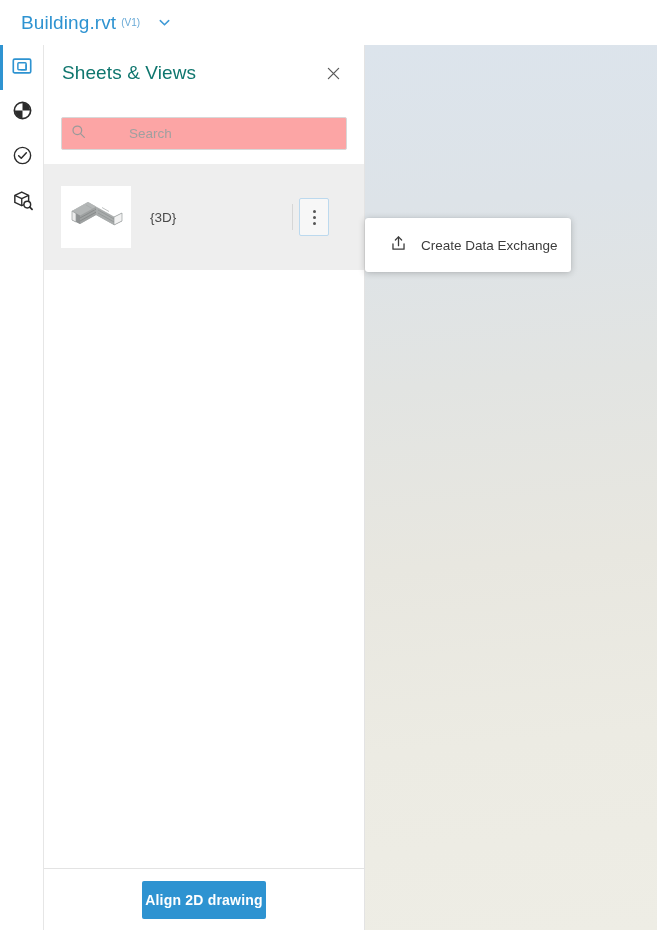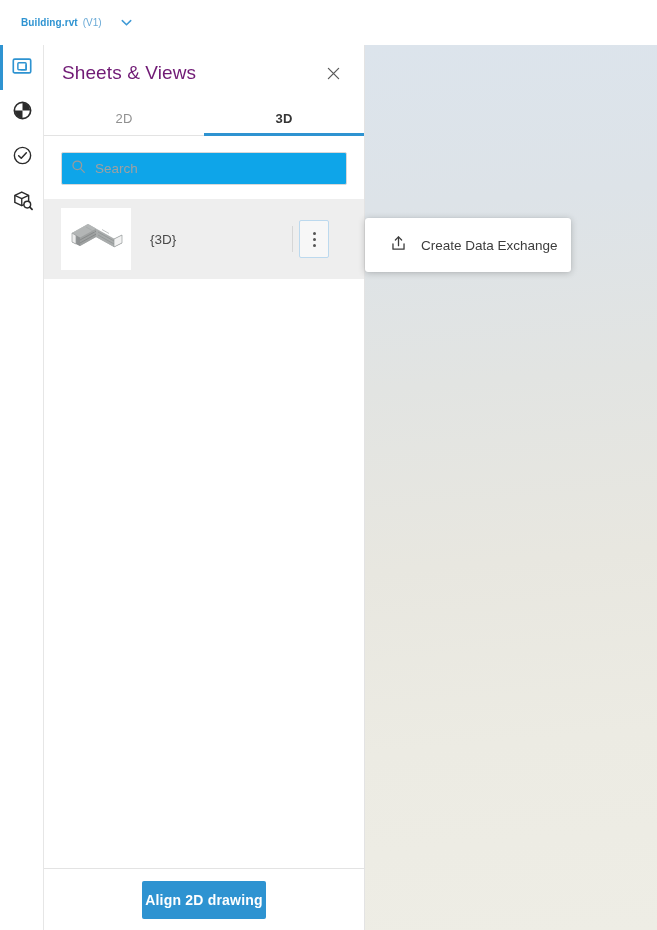--- a/index.html
+++ b/index.html
@@ -24,22 +24,22 @@
     position: absolute;
     left: 0; top: 0;
     width: 657px; height: 45px;
     background: #ffffff;
     display: flex;
     align-items: center;
     padding-left: 21px;
     z-index: 6;
   }
   .doc-title {
-    font-size: 10px;
-    font-weight: bold;
+    font-size: 19px;
+    font-weight: normal;
     color: #2e93d1;
     letter-spacing: .1px;
     white-space: nowrap;
   }
   .doc-version {
     font-size: 10px;
     font-weight: normal;
     color: #68a9d6;
     margin-left: 5px;
     white-space: nowrap;
@@ -91,21 +91,21 @@
   .panel-header {
     height: 56px;
     display: flex;
     align-items: center;
     justify-content: space-between;
     padding: 0 18px 0 18px;
     flex: 0 0 auto;
   }
   .panel-title {
     font-size: 19px;
-    color: #701a75;
+    color: #0f766e;
     font-weight: normal;
     letter-spacing: .1px;
   }
   .close-btn {
     width: 26px; height: 26px;
     display: flex;
     align-items: center;
     justify-content: center;
     cursor: pointer;
   }
@@ -143,41 +143,42 @@
     padding: 16px 17px 14px 17px;
     flex: 0 0 auto;
   }
   .search-box {
     height: 33px;
     border: 1px solid #d8d8d8;
     border-radius: 2px;
     display: flex;
     align-items: center;
     padding: 0 9px;
-    background: #0ea5e9;
+    background: #fca5a5;
+    gap: 34px;
   }
   .search-input {
     border: none;
     outline: none;
     flex: 1;
     font-size: 13.5px;
     color: #3c3c3c;
     font-family: "Liberation Sans", sans-serif;
     margin-left: 9px;
     background: transparent;
   }
   .search-input::placeholder { color: #a0a0a0; }
 
   .list-area {
     flex: 1 1 auto;
     overflow: hidden;
     position: relative;
   }
   .view-row {
-    height: 80px;
+    height: 106px;
     background: #eeeeee;
     display: flex;
     align-items: center;
     padding: 0 16px 0 17px;
     cursor: pointer;
     position: relative;
   }
   .thumb {
     width: 70px; height: 62px;
     background: #ffffff;
@@ -347,24 +348,20 @@
 
     <div class="panel-header">
       <span class="panel-title">Sheets &amp; Views</span>
       <span class="close-btn">
         <svg width="17" height="17" viewBox="0 0 20 20" fill="none">
           <path d="M4 4 L16 16 M16 4 L4 16" stroke="#5a5a5a" stroke-width="1.5" stroke-linecap="round"></path>
         </svg>
       </span>
     </div>
 
-    <div class="tabs">
-      <div class="tab">2D</div>
-      <div class="tab active">3D</div>
-    </div>
 
     <div class="search-wrap">
       <div class="search-box">
         <span>
           <svg width="15" height="15" viewBox="0 0 18 18" fill="none">
             <circle cx="7.6" cy="7.6" r="5.2" stroke="#9a9a9a" stroke-width="1.5"></circle>
             <path d="M11.5 11.5 L16 16" stroke="#9a9a9a" stroke-width="1.5" stroke-linecap="round"></path>
           </svg>
         </span>
         <input class="search-input" type="text" placeholder="Search" style="">

